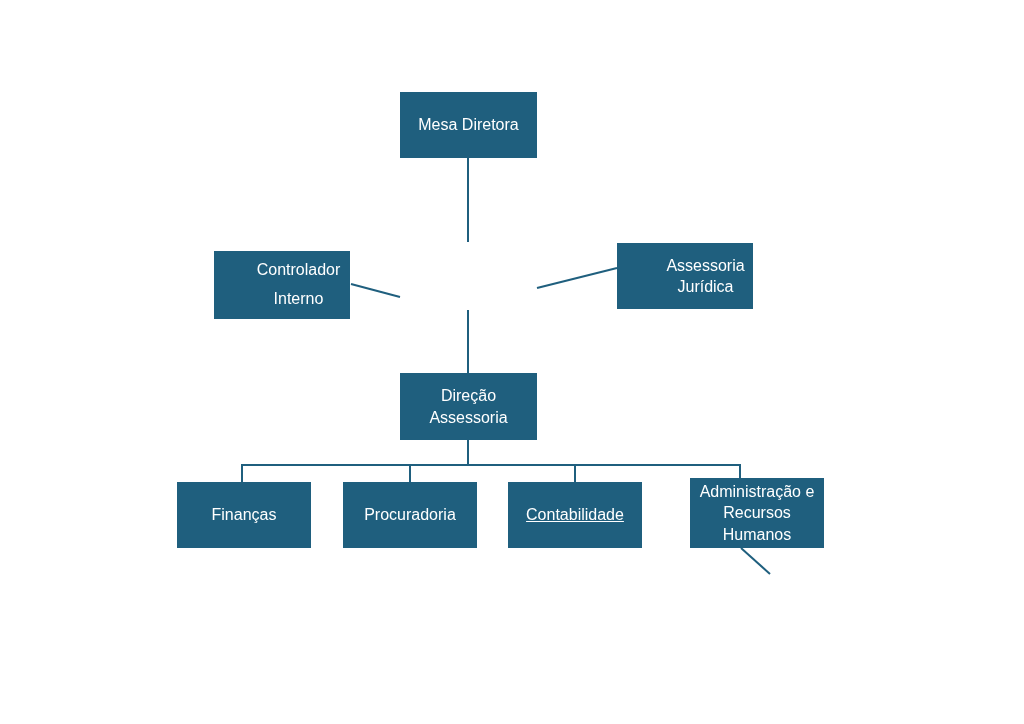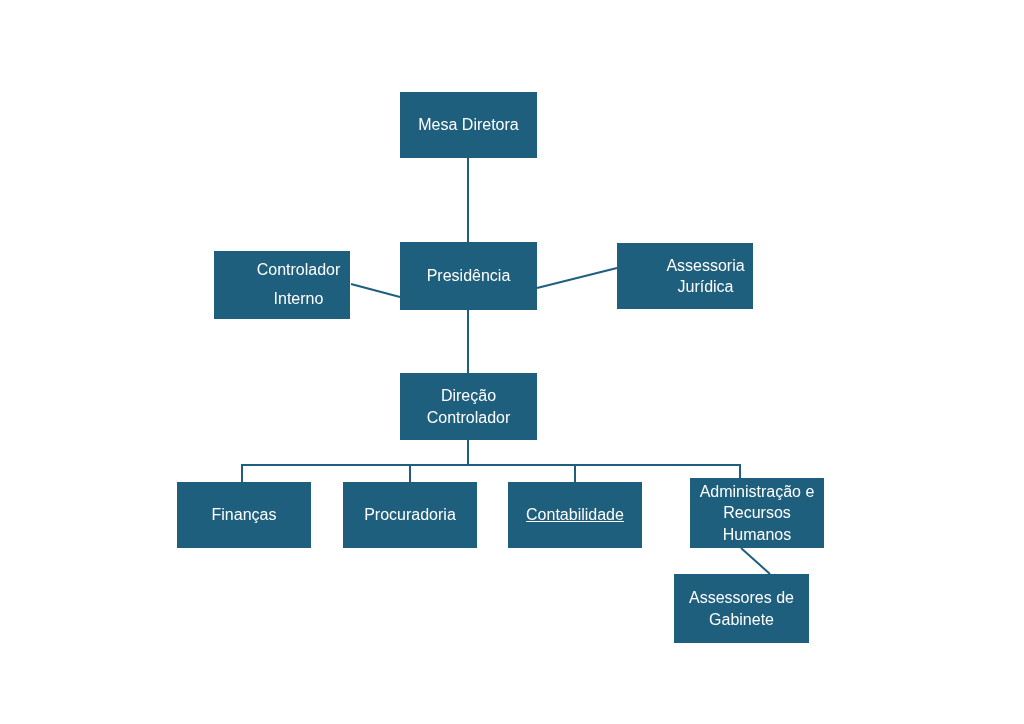--- a/index.html
+++ b/index.html
@@ -71,50 +71,43 @@
 
   <div class="node" style="left:400px; top:92px;  width:137px; height:66px;">
     <span>Mesa Diretora</span>
   </div>
 
   <div class="node loose" style="left:214px; top:251px; width:136px; height:68px;padding-left:33px;">
     <span>Controlador
 Interno</span>
   </div>
 
-  <div class="node" style="left:400px; top:242px; width:137px; height:68px;">
-    <span>Presidência</span>
-  </div>
 
   <div class="node" style="left:617px; top:243px; width:136px; height:66px;padding-left:41px;">
     <span>Assessoria
 Jurídica</span>
   </div>
 
   <div class="node" style="left:400px; top:373px; width:137px; height:67px;">
     <span>Direção
-Controlador</span>
+Assessoria</span>
   </div>
 
   <div class="node" style="left:343px; top:482px; width:134px; height:66px;">
     <span>Procuradoria</span>
   </div>
 
   <div class="node" style="left:177px; top:482px; width:134px; height:66px;">
     <span>Finanças</span>
   </div>
 
   <div class="node" style="left:508px; top:482px; width:134px; height:66px;text-decoration:underline;">
     <span>Contabilidade</span>
   </div>
 
   <div class="node" style="left:690px; top:478px; width:134px; height:70px;">
     <span>Administração e
 Recursos
 Humanos</span>
   </div>
 
-  <div class="node" style="left:674px; top:574px; width:135px; height:69px;">
-    <span>Assessores de
-Gabinete</span>
-  </div>
 
 </div>
 
 </body></html>

